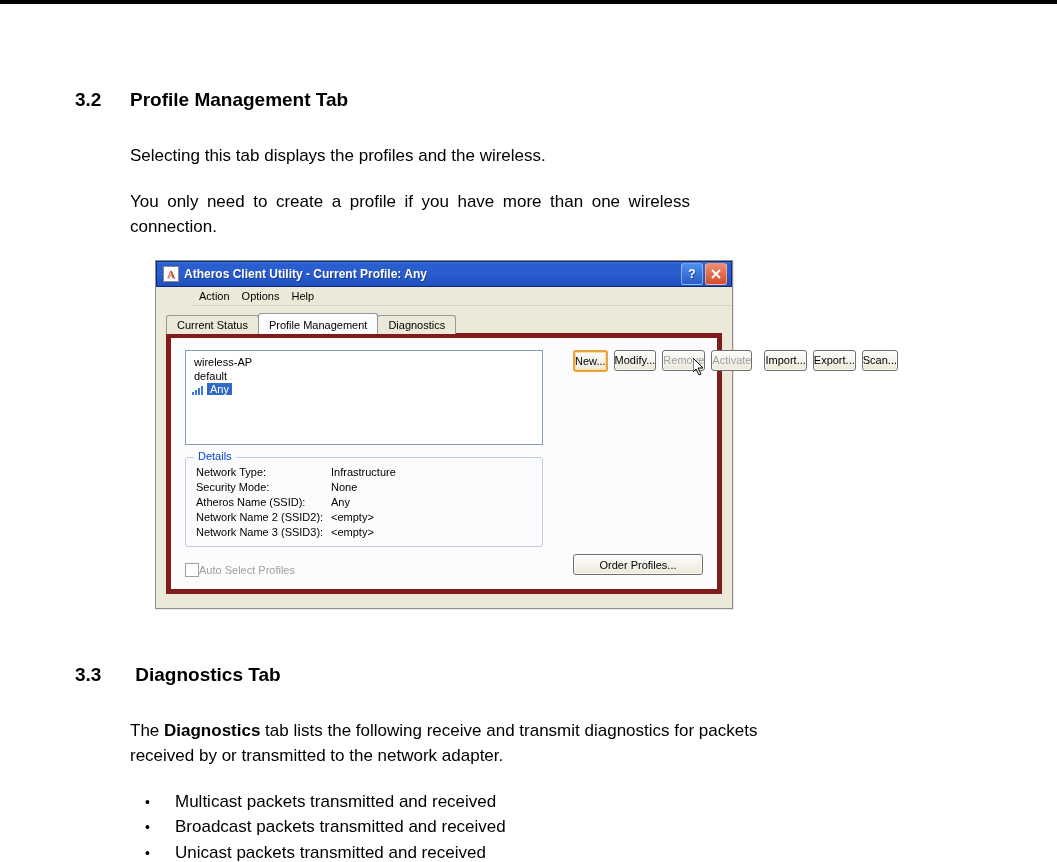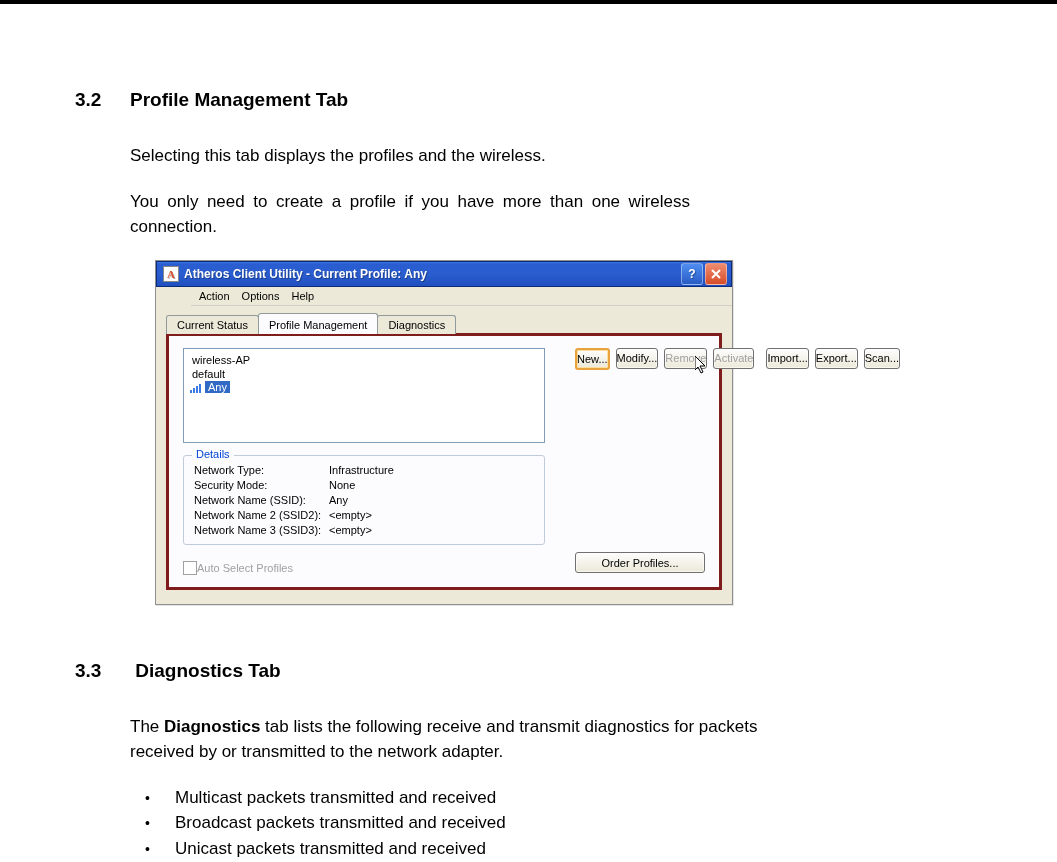--- a/index.html
+++ b/index.html
@@ -134,21 +134,21 @@
     position: relative;
     top: 1px;
     color: #000;
   }
   .tab.active {
     background: #fcfcfe;
     padding-top: 5px;
     z-index: 3;
   }
   .tabpanel {
-    border: 3px solid #7f1d1d;
+    border: 5px solid #7f1d1d;
     background: #fcfcfe;
     padding: 12px 14px 12px 14px;
     position: relative;
     z-index: 1;
   }
   .tabbody {
     display: flex;
     gap: 30px;
   }
   .left-col {
@@ -325,21 +325,21 @@
                   </div>
                 </div>
 
                 <div class="groupbox">
                   <div class="legend">Details</div>
                   <div class="details-grid">
                     <div>Network Type:</div>
                       <div>Infrastructure</div>
                     <div>Security Mode:</div>
                       <div>None</div>
-                    <div>Network Name (SSID):</div>
+                    <div>Atheros Name (SSID):</div>
                       <div>Any</div>
                     <div>Network Name 2 (SSID2):</div>
                       <div>&lt;empty&gt;</div>
                     <div>Network Name 3 (SSID3):</div>
                       <div>&lt;empty&gt;</div>
                   </div>
                 </div>
               </div>
 
               <div class="right-col" style="position:relative;">

